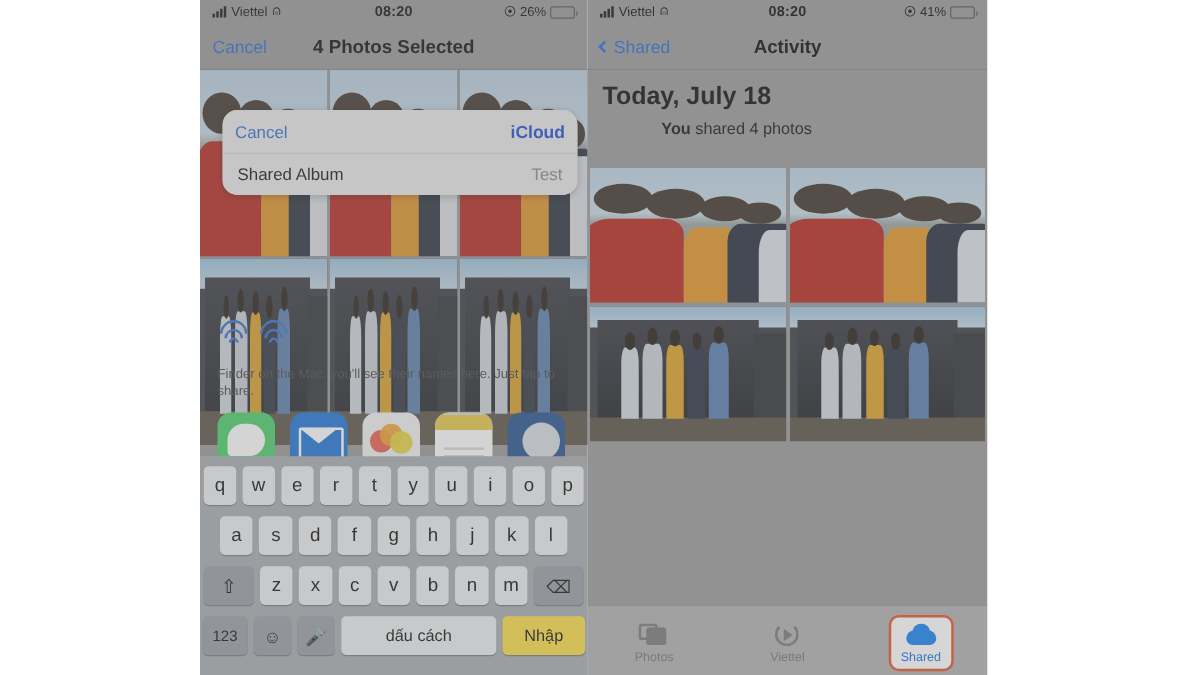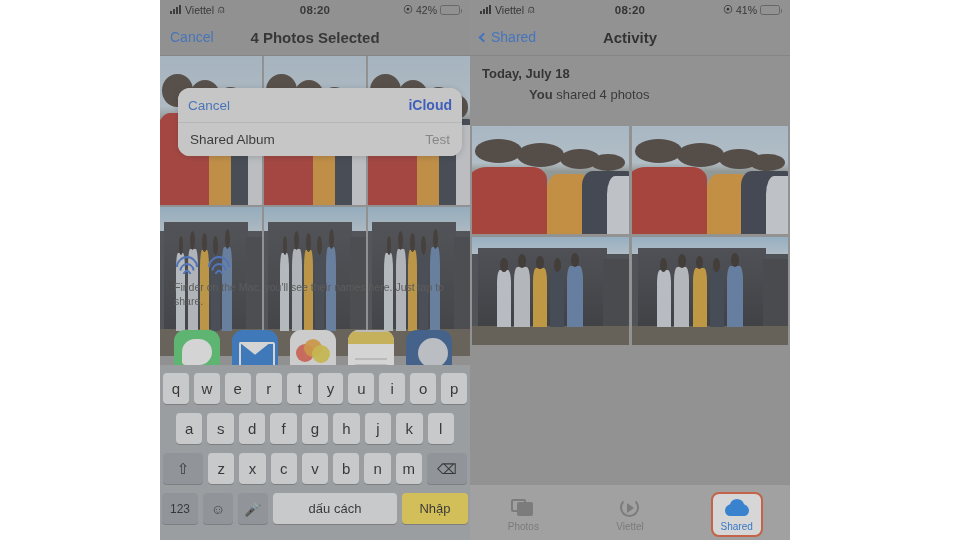--- a/index.html
+++ b/index.html
@@ -133,21 +133,21 @@
   .airdrop-icons { display: flex; gap: 6px; align-items: flex-end; }
   .ad-wave { width: 26px; height: 22px; position: relative; }
   .ad-wave span {
     position: absolute; left: 50%; bottom: 0; border: 2px solid #3b6fd4;
     border-bottom-color: transparent; border-left-color: transparent;
     border-radius: 50%; transform: translateX(-50%) rotate(-45deg);
   }
   .ad-wave span:nth-child(1){ width: 8px;  height: 8px; }
   .ad-wave span:nth-child(2){ width: 15px; height: 15px; }
   .ad-wave span:nth-child(3){ width: 22px; height: 22px; }
-  .airdrop-text { font-size: 10.5px; line-height: 1.35; margin-top: 2px; color: #4a4a4a; }
+  .airdrop-text { font-size: 10.5px; line-height: 1.35; margin-top: 14px; color: #4a4a4a; }
 
   
   .app-row {
     position: absolute; left: 0; right: 0; top: 330px; height: 60px;
     display: flex; gap: 12px; padding: 0 14px; align-items: flex-start; z-index: 2;
   }
   .app-ic { width: 46px; height: 46px; border-radius: 11px; position: relative; overflow: hidden; }
   .app-msg { background: #4cd06a; }
   .app-msg::after { content:""; position:absolute; left:8px; top:9px; width:30px; height:26px;
     background:#fff; border-radius: 14px 14px 14px 4px; }
@@ -226,21 +226,21 @@
   .key.space { flex: 0 0 124px; font-size: 13px; }
   .key.enter { flex: 0 0 66px; font-size: 13px; background: #fde047; }
   .key.num { flex: 0 0 36px; font-size: 12px; background: #9aa0a6; }
   .key.sym { flex: 0 0 30px; background: #9aa0a6; font-size: 14px; }
   .kb-row.r2 { padding: 0 13px; }
   .shift-ic { font-size: 15px; }
   .del-ic { font-size: 14px; }
 
   
   .activity { position: absolute; left: 0; right: 0; top: 56px; bottom: 56px; z-index: 2; }
-  .act-date { font-size: 13px; font-weight: bold; color: #131313; padding: 10px 12px 6px; }
+  .act-date { font-size: 20px; font-weight: bold; color: #131313; padding: 10px 12px 6px; }
   .act-line { padding: 0 12px; font-size: 13px; color: #1a1a1a; }
   .act-line b { font-weight: bold; margin-left: 47px; }
   .act-sub { padding: 2px 12px 8px; font-size: 12.5px; color: #9b9b9b; }
   .act-grid { display: grid; grid-template-columns: 1fr 1fr; gap: 3px; padding: 0 2px; }
   .act-cell { position: relative; height: 108px; overflow: hidden; background: #808080; }
   .act-cell.tall { height: 108px; }
   .act-caption { padding: 9px 12px 0; font-size: 13px; color: #141414; }
 
   .tabbar {
     position: absolute; left: 0; right: 0; bottom: 0; height: 56px; z-index: 20;
@@ -433,21 +433,21 @@
             <i></i>
             <i></i>
             <i></i>
           </span>
         <span class="carrier">Viettel</span>
         <span class="wifi">⍝</span>
       </div>
       <div class="sb-center">08:20</div>
       <div class="sb-right">
         <span class="loc-ic">⦿</span>
-        <span class="batt-pct">42%</span>
+        <span class="batt-pct">26%</span>
         <span class="batt"><span class="fill" style="width:42%"></span></span>
       </div>
     </div>
 
     <div class="navbar hairline">
       <div class="nav-left">
         <span class="nav-btn">Cancel</span>
       </div>
       <div class="nav-title">4 Photos Selected</div>
       <div class="nav-right"></div>

